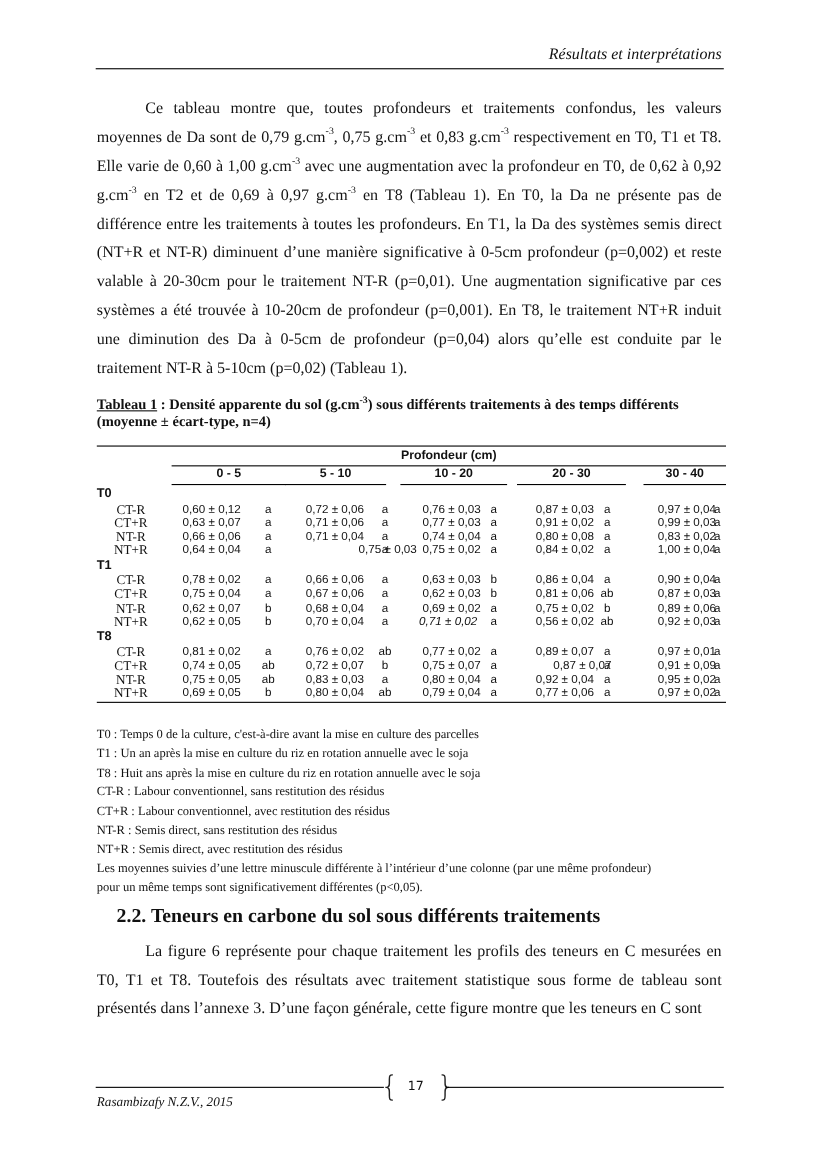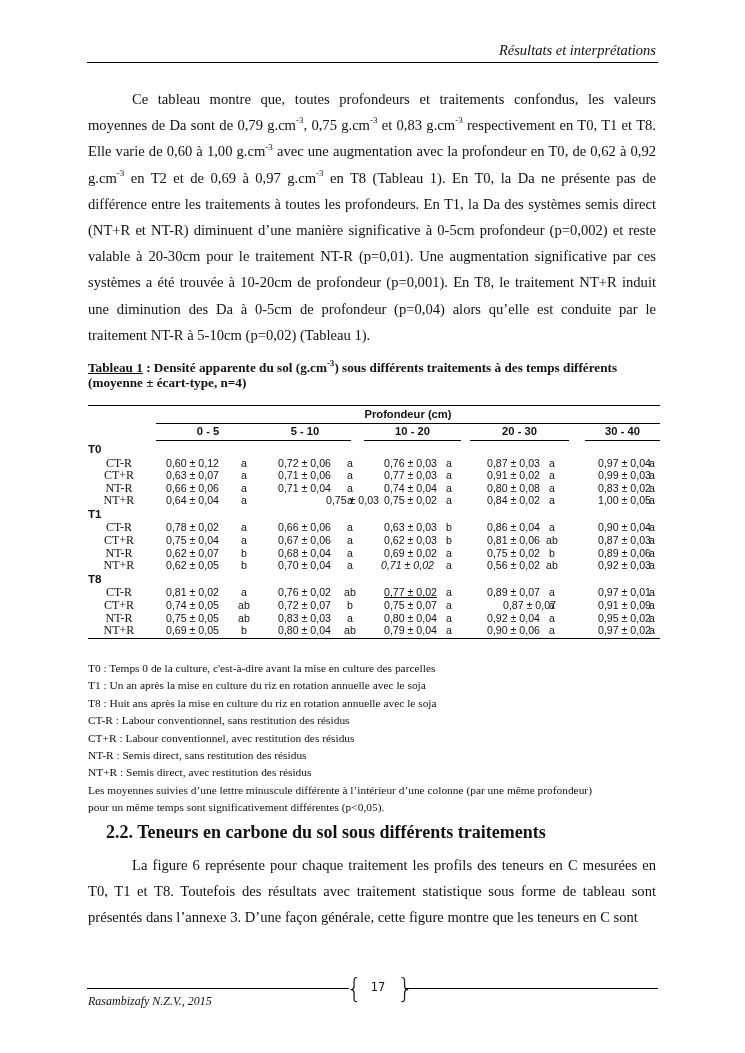--- a/index.html
+++ b/index.html
@@ -94,21 +94,21 @@
     <div class="let" style="top: 77.7px; left: 561px;">a</div>
     <div class="trt" style="top: 89.3px;">NT+R</div>
     <div class="val" style="top: 90.3px; left: 78px;">0,64 ± 0,04</div>
     <div class="let" style="top: 90.3px; left: 153px;">a</div>
     <div class="val" style="top: 90.3px; left: 190px; padding-left: 48px;">0,75 ± 0,03</div>
     <div class="let" style="top: 90.3px; left: 259px;">a</div>
     <div class="val" style="top: 90.3px; left: 296px;">0,75 ± 0,02</div>
     <div class="let" style="top: 90.3px; left: 358px;">a</div>
     <div class="val" style="top: 90.3px; left: 399px;">0,84 ± 0,02</div>
     <div class="let" style="top: 90.3px; left: 461px;">a</div>
-    <div class="val" style="top: 90.3px; left: 510px;">1,00 ± 0,05</div>
+    <div class="val" style="top: 90.3px; left: 510px;">1,00 ± 0,04</div>
     <div class="let" style="top: 90.3px; left: 561px;">a</div>
     <div class="group" style="top: 102.9px;">T1</div>
     <div class="trt" style="top: 116.4px;">CT-R</div>
     <div class="val" style="top: 117.4px; left: 78px;">0,78 ± 0,02</div>
     <div class="let" style="top: 117.4px; left: 153px;">a</div>
     <div class="val" style="top: 117.4px; left: 190px;">0,66 ± 0,06</div>
     <div class="let" style="top: 117.4px; left: 259px;">a</div>
     <div class="val" style="top: 117.4px; left: 296px;">0,63 ± 0,03</div>
     <div class="let" style="top: 117.4px; left: 358px;">b</div>
     <div class="val" style="top: 117.4px; left: 399px;">0,86 ± 0,04</div>
@@ -147,21 +147,21 @@
     <div class="val" style="top: 155.2px; left: 399px;">0,56 ± 0,02</div>
     <div class="let" style="top: 155.2px; left: 458px;">ab</div>
     <div class="val" style="top: 155.2px; left: 510px;">0,92 ± 0,03</div>
     <div class="let" style="top: 155.2px; left: 561px;">a</div>
     <div class="group" style="top: 167.8px;">T8</div>
     <div class="trt" style="top: 181.3px;">CT-R</div>
     <div class="val" style="top: 182.3px; left: 78px;">0,81 ± 0,02</div>
     <div class="let" style="top: 182.3px; left: 153px;">a</div>
     <div class="val" style="top: 182.3px; left: 190px;">0,76 ± 0,02</div>
     <div class="let" style="top: 182.3px; left: 256px;">ab</div>
-    <div class="val" style="top: 182.3px; left: 296px; text-decoration: underline;">0,77 ± 0,02</div>
+    <div class="val" style="top: 182.3px; left: 296px;">0,77 ± 0,02</div>
     <div class="let" style="top: 182.3px; left: 358px;">a</div>
     <div class="val" style="top: 182.3px; left: 399px;">0,89 ± 0,07</div>
     <div class="let" style="top: 182.3px; left: 461px;">a</div>
     <div class="val" style="top: 182.3px; left: 510px;">0,97 ± 0,01</div>
     <div class="let" style="top: 182.3px; left: 561px;">a</div>
     <div class="trt" style="top: 193.9px;">CT+R</div>
     <div class="val" style="top: 194.9px; left: 78px;">0,74 ± 0,05</div>
     <div class="let" style="top: 194.9px; left: 150px;">ab</div>
     <div class="val" style="top: 194.9px; left: 190px;">0,72 ± 0,07</div>
     <div class="let" style="top: 194.9px; left: 259px;">b</div>
@@ -182,21 +182,21 @@
     <div class="let" style="top: 207.5px; left: 461px;">a</div>
     <div class="val" style="top: 207.5px; left: 510px;">0,95 ± 0,02</div>
     <div class="let" style="top: 207.5px; left: 561px;">a</div>
     <div class="trt" style="top: 219.1px;">NT+R</div>
     <div class="val" style="top: 220.1px; left: 78px;">0,69 ± 0,05</div>
     <div class="let" style="top: 220.1px; left: 153px;">b</div>
     <div class="val" style="top: 220.1px; left: 190px;">0,80 ± 0,04</div>
     <div class="let" style="top: 220.1px; left: 256px;">ab</div>
     <div class="val" style="top: 220.1px; left: 296px;">0,79 ± 0,04</div>
     <div class="let" style="top: 220.1px; left: 358px;">a</div>
-    <div class="val" style="top: 220.1px; left: 399px;">0,90 ± 0,06</div>
+    <div class="val" style="top: 220.1px; left: 399px;">0,77 ± 0,06</div>
     <div class="let" style="top: 220.1px; left: 461px;">a</div>
     <div class="val" style="top: 220.1px; left: 510px;">0,97 ± 0,02</div>
     <div class="let" style="top: 220.1px; left: 561px;">a</div>
     <div class="rule-bot" style="top: 233.7px;"></div>
   </div>
 
 <div class="notes">
   <div>T0 : Temps 0 de la culture, c'est-à-dire avant la mise en culture des parcelles</div>
   <div>T1 : Un an après la mise en culture du riz en rotation annuelle avec le soja</div>
   <div>T8 : Huit ans après la mise en culture du riz en rotation annuelle avec le soja</div>

